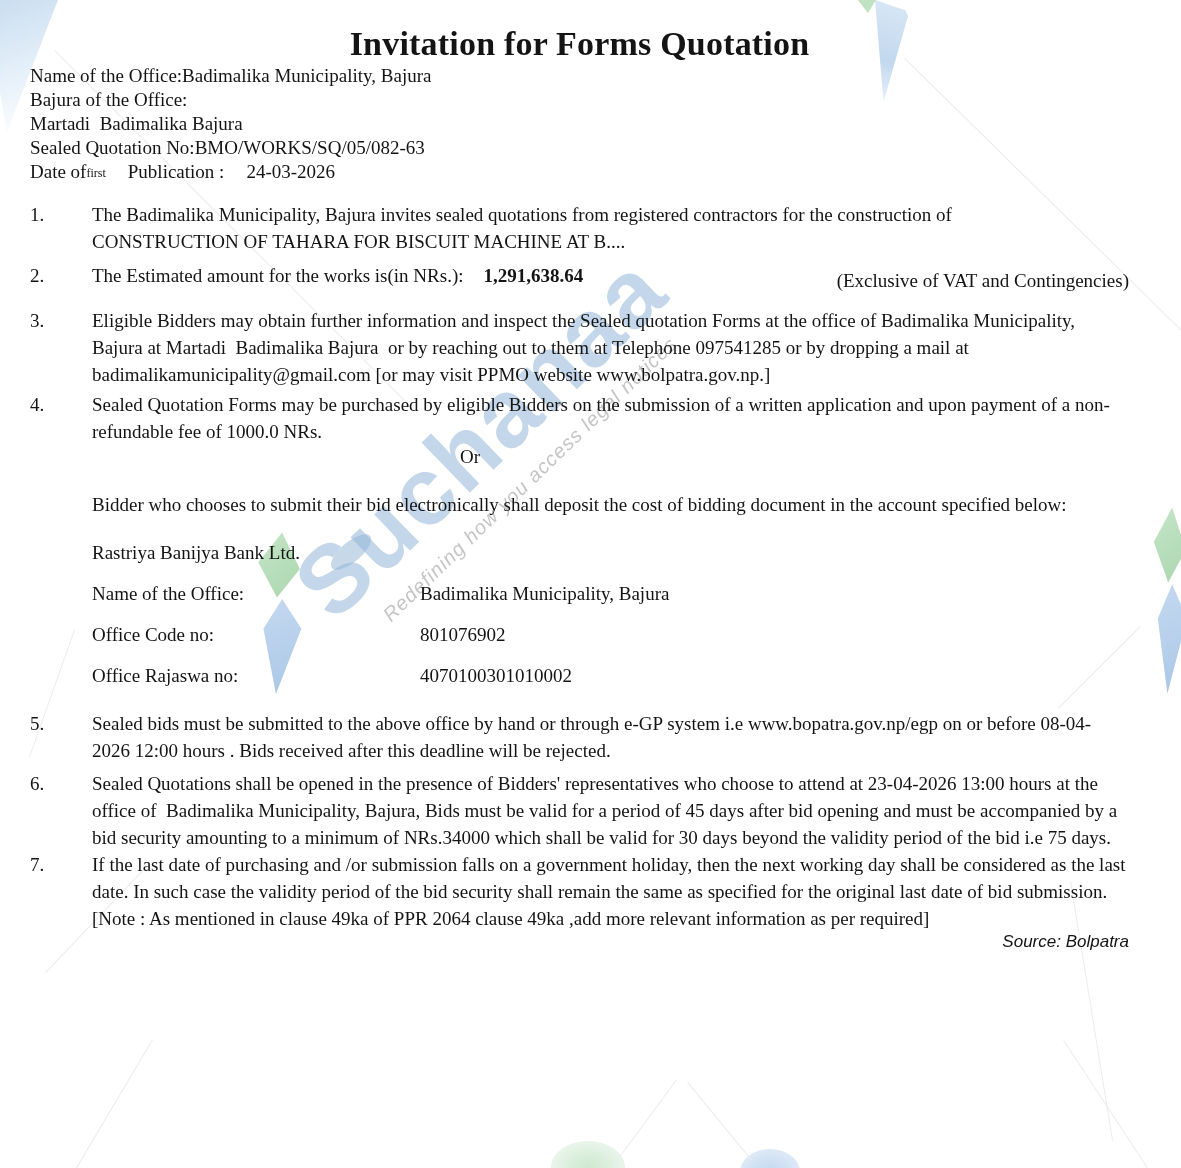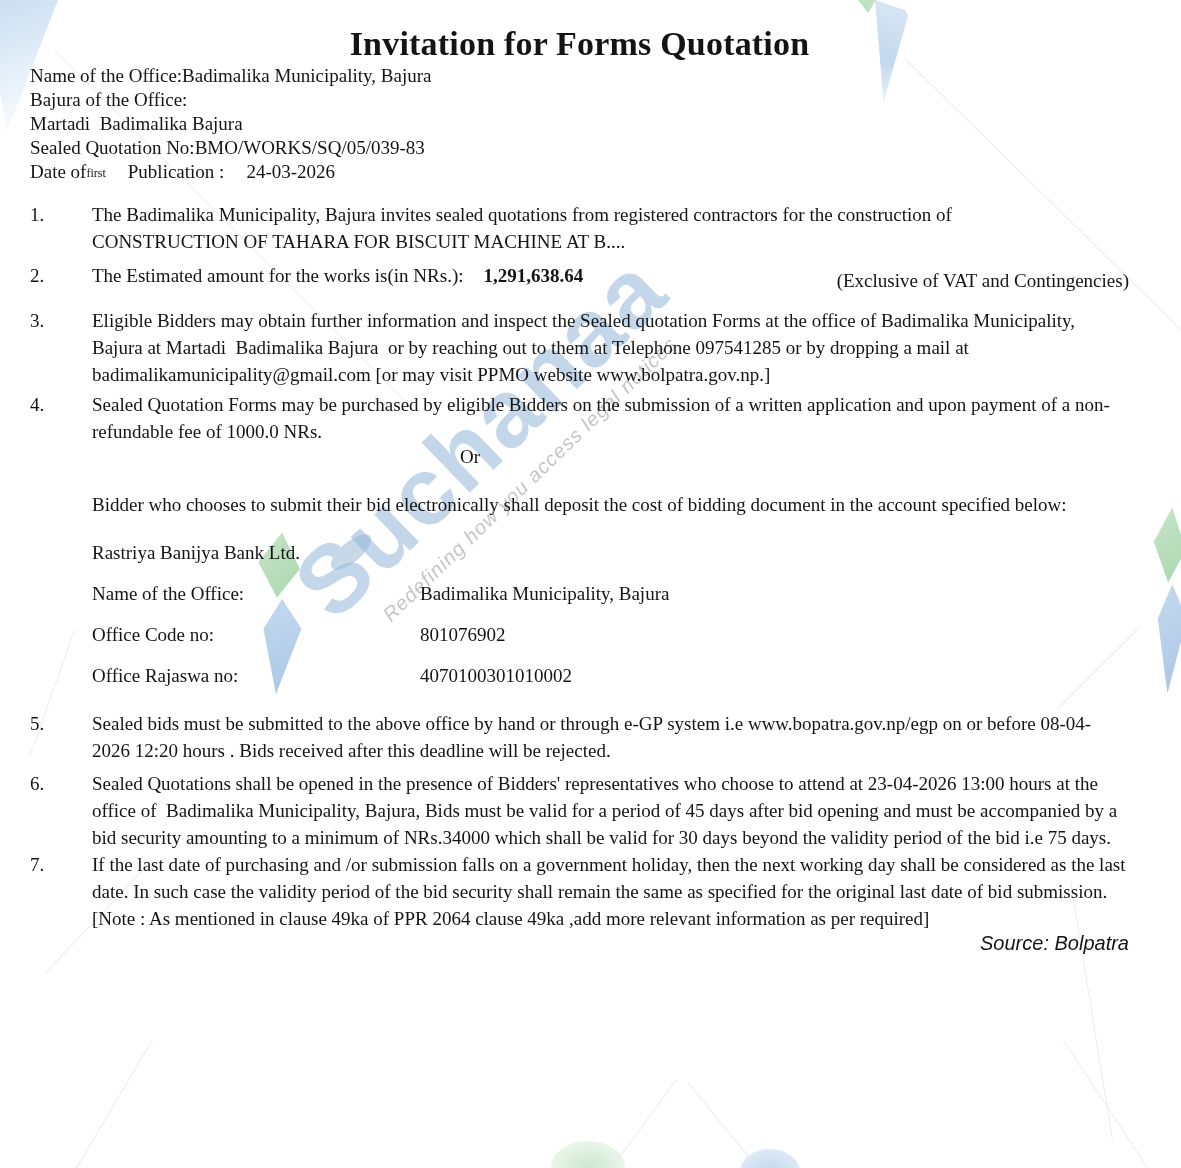--- a/index.html
+++ b/index.html
@@ -89,21 +89,21 @@
   .mt-bank{margin-top:23px;}
   .mt-item5{margin-top:22px;}
   .mt-item6{margin-top:6px;}
   .mt-item7{margin-top:0px;}
   .or-line{width:880px;text-align:center;}
   .amount{margin-left:20px;font-weight:bold;}
   .vat-note{position:absolute;right:0;top:5px;white-space:nowrap;}
   .bank-table{margin-left:62px;}
   .bank-row{display:grid;grid-template-columns:328px 1fr;line-height:24px;margin-bottom:17px;}
   .source-line{margin-top:8px;text-align:right;font-style:italic;
-               font-family:"Liberation Sans",sans-serif;font-size:20px;}
+               font-family:"Liberation Sans",sans-serif;font-size:17px;}
 </style>
 </head>
 <body>
 
 <div class="decor tri-topleft"></div>
 <div class="decor arrow-top-blue"></div>
 <div class="decor arrow-top-greentip"></div>
 <div class="decor bolt bolt-left">
   <div class="kite-green"></div>
   <div class="kite-blue"></div>
@@ -132,21 +132,21 @@
 
 <div class="doc">
 
   <h1 class="title">Invitation for Forms Quotation</h1>
 
   <p class="lh24 mt-officename">Name of the Office:Badimalika Municipality, Bajura</p>
 
   <p class="lh24 mt-address">Bajura of the Office:</p>
   <p class="lh24">Martadi  Badimalika Bajura</p>
 
-  <p class="lh24 mt-sqno">Sealed Quotation No:BMO/WORKS/SQ/05/039-83</p>
+  <p class="lh24 mt-sqno">Sealed Quotation No:BMO/WORKS/SQ/05/082-63</p>
 
   <p class="lh24 mt-date nowrap"><span class="date-seg seg-gap14">Date of</span><span class="date-seg seg-gap22 seg-first">first</span><span class="date-seg seg-gap22">Publication :</span><span class="date-seg">24-03-2026</span></p>
 
   <div class="item mt-item1">
     <div class="lh27">1.</div>
     <div class="item-body">
       <p class="lh27">The Badimalika Municipality, Bajura invites sealed quotations from registered contractors for the construction of</p>
       <p class="lh27">CONSTRUCTION OF TAHARA FOR BISCUIT MACHINE AT B....</p>
     </div>
   </div>
@@ -194,21 +194,21 @@
     </div>
     <div class="bank-row">
       <span>Office Rajaswa no:</span>
       <span>4070100301010002</span>
     </div>
   </div>
 
   <div class="item mt-item5">
     <div class="lh27">5.</div>
     <div class="item-body">
-      <p class="lh27">Sealed bids must be submitted to the above office by hand or through e-GP system i.e www.bopatra.gov.np/egp on or before 08-04-2026 12:20 hours . Bids received after this deadline will be rejected.</p>
+      <p class="lh27">Sealed bids must be submitted to the above office by hand or through e-GP system i.e www.bopatra.gov.np/egp on or before 08-04-2026 12:00 hours . Bids received after this deadline will be rejected.</p>
     </div>
   </div>
 
   <div class="item mt-item6">
     <div class="lh27">6.</div>
     <div class="item-body">
       <p class="lh27">Sealed Quotations shall be opened in the presence of Bidders' representatives who choose to attend at 23-04-2026 13:00 hours at the office of  Badimalika Municipality, Bajura, Bids must be valid for a period of 45 days after bid opening and must be accompanied by a bid security amounting to a minimum of NRs.34000 which shall be valid for 30 days beyond the validity period of the bid i.e 75 days.</p>
     </div>
   </div>
 

